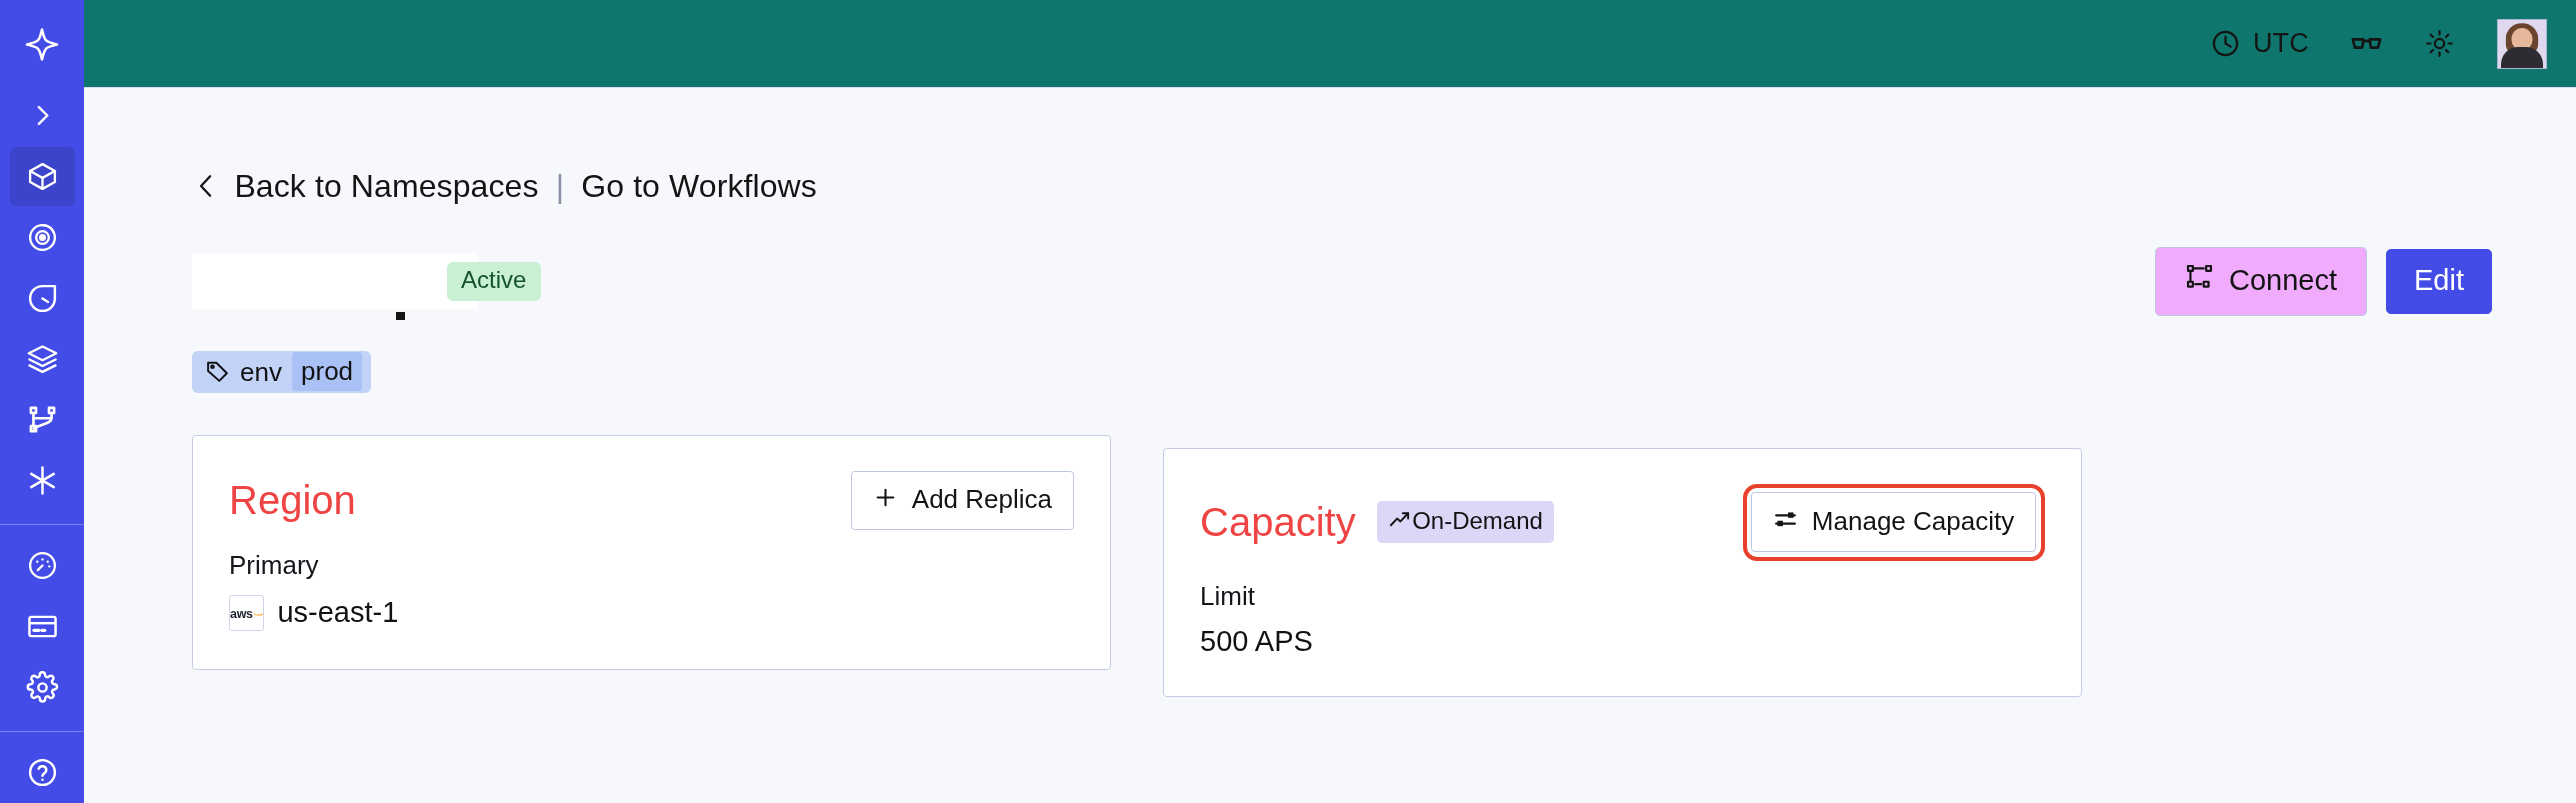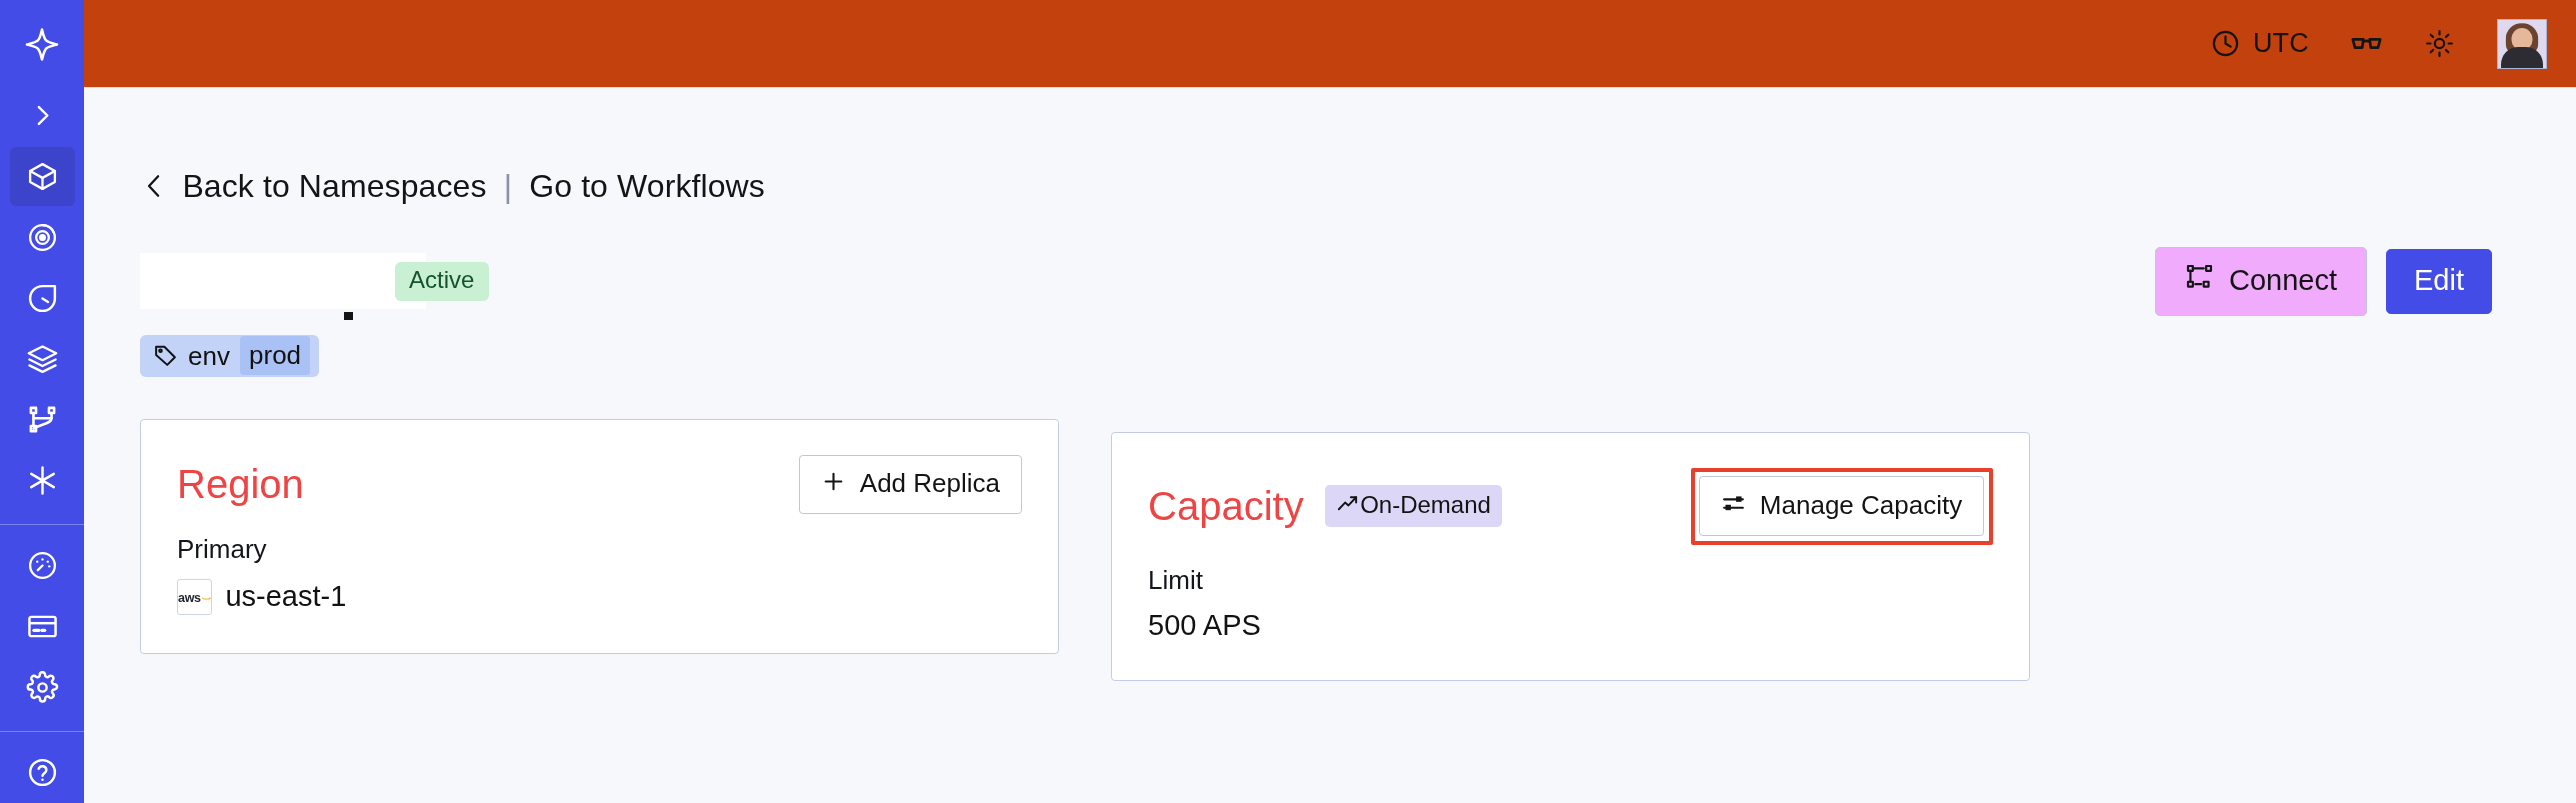--- a/index.html
+++ b/index.html
@@ -50,21 +50,21 @@
     display: flex;
     flex-direction: column;
     min-width: 0;
     background: #f7f8fb;
   }
 
   
   .topbar {
     height: 88px;
     flex: 0 0 88px;
-    background: #c2410c;
+    background: #0f766e;
     border-bottom: 1px solid #d9dded;
     display: flex;
     align-items: center;
     justify-content: flex-end;
     padding-right: 29px;
   }
   .tb-group {
     display: flex;
     align-items: center;
     gap: 11.5px;
@@ -104,21 +104,21 @@
     left: 50%; bottom: 0;
     transform: translateX(-50%);
     width: 42px; height: 21px;
     border-radius: 17.3px 17.3px 0 0;
     background: #2c2c32;
   }
 
   
   .content {
     flex: 1 1 auto;
-    padding: 0 84px 0 56px;
+    padding: 0 84px 0 108px;
     overflow: hidden;
   }
 
   
   .crumb {
     display: flex;
     align-items: center;
     gap: 13.4px;
     margin-top: 77px;
     height: 42px;
@@ -190,21 +190,21 @@
     padding: 15.3px 29px 17.3px;
   }
   .btn-primary {
     background: #444ce7;
     border: 1px solid #444ce7;
     color: #ffffff;
     padding: 16.3px 27px 18px;
   }
 
   
-  .tag-row { margin-top: 19px; display: flex; }
+  .tag-row { margin-top: 35px; display: flex; }
   .tag-pill {
     display: inline-flex;
     align-items: center;
     gap: 10.5px;
     background: #c3d2f7;
     border-radius: 5.8px;
     padding: 5.8px 9.6px 5.8px 12.5px;
     height: 42px;
   }
   .tag-icon { display: flex; align-items: center; color: #111217; }
@@ -289,21 +289,21 @@
     display: inline-flex;
     align-items: center;
     gap: 13.4px;
     cursor: pointer;
     white-space: nowrap;
     font-family: "Liberation Sans", sans-serif;
   }
   .highlight-box {
     border: 4.8px solid #e8402a;
     padding: 4.8px;
-    border-radius: 2px;
+    border-radius: 14px;
     display: inline-flex;
   }
 
   .card-sub {
     font-size: 26px;
     color: #14161c;
     margin-top: 21px;
     line-height: 1.1;
   }
   .card-val {

